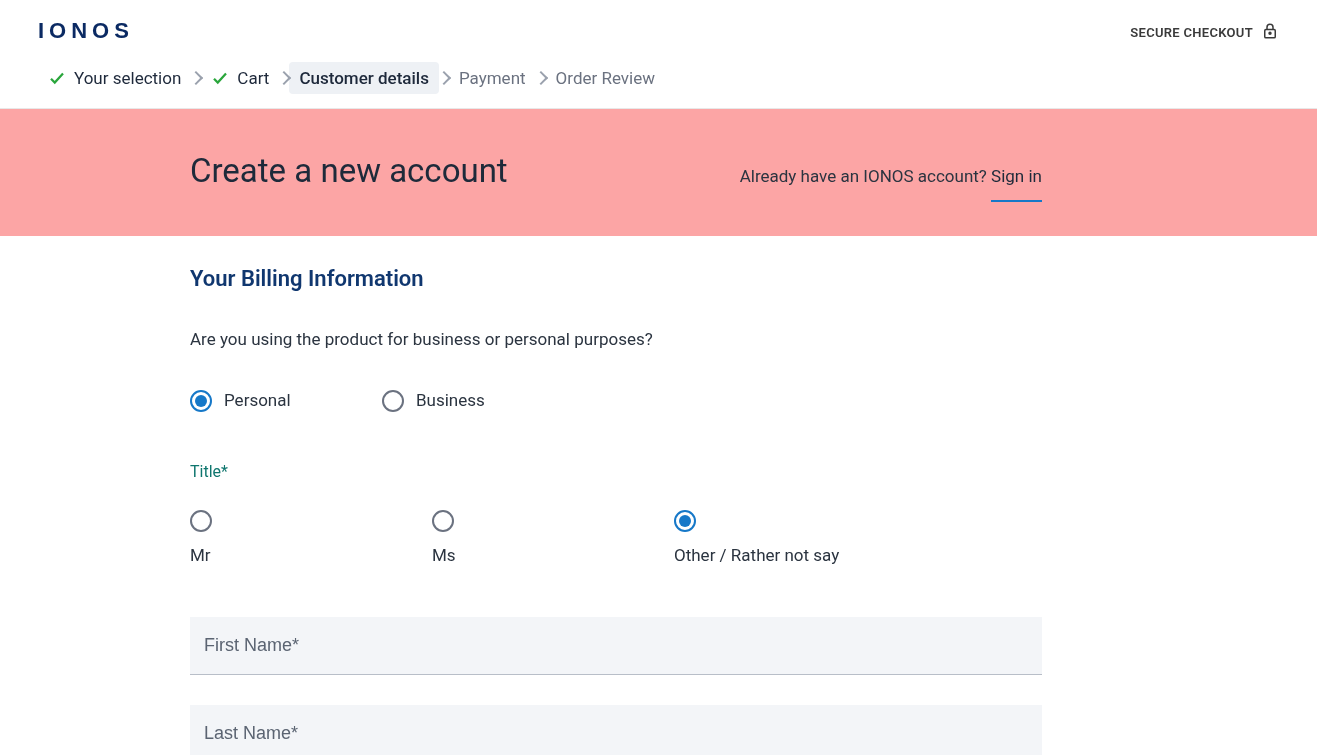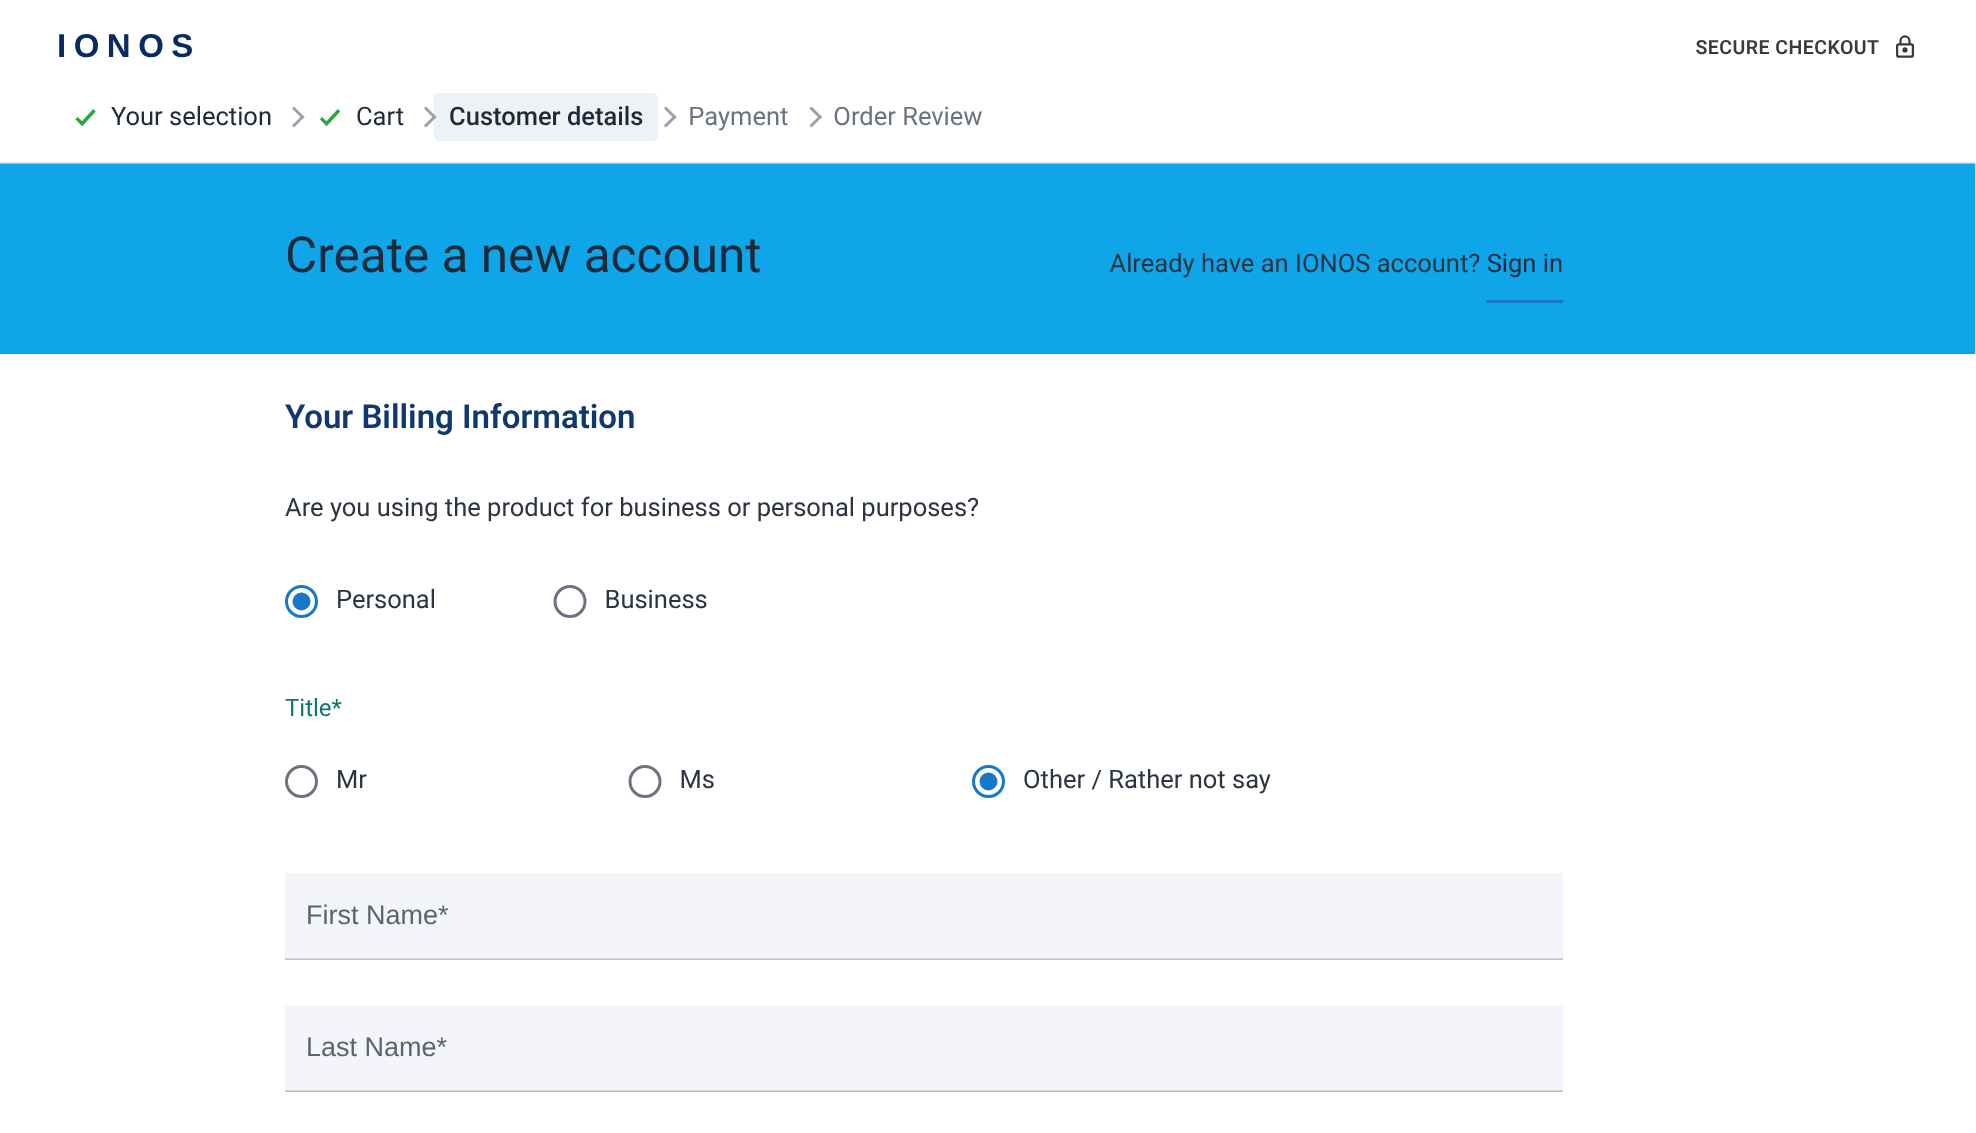--- a/index.html
+++ b/index.html
@@ -63,21 +63,21 @@
     fill: none;
   }
   .chev {
     width: 10px; height: 10px;
     border-right: 2px solid #9aa1ad;
     border-bottom: 2px solid #9aa1ad;
     transform: rotate(-45deg);
   }
 
   .hero {
-    background: #0ea5e9;
+    background: #fca5a5;
     padding: 42px 0 46px 0;
   }
   .container {
     width: 852px;
     margin-left: 190px;
   }
   .hero-row {
     display: flex;
     justify-content: space-between;
     align-items: baseline;
@@ -104,33 +104,33 @@
   }
 
   .question {
     font-size: 17px;
     color: #2b3440;
     margin-bottom: 40px;
   }
 
   .radio-row {
     display: flex;
-    gap: 4px;
+    gap: 17px;
     margin-bottom: 50px;
   }
   .radio-item {
     display: flex;
     align-items: flex-start;
     gap: 12px;
     font-size: 17px;
     color: #2b3440;
     cursor: pointer;
   }
   .radio-row.purpose .radio-item { width: 175px; }
-  .radio-row.title .radio-item { width: 225px; }
+  .radio-row.title .radio-item { width: 225px; flex-direction: column; }
   .radio-row.title .radio-item:last-child { width: 200px; }
 
   .radio {
     width: 22px; height: 22px;
     border: 2px solid #6b7280;
     border-radius: 50%;
     flex-shrink: 0;
     display: flex;
     align-items: center;
     justify-content: center;

